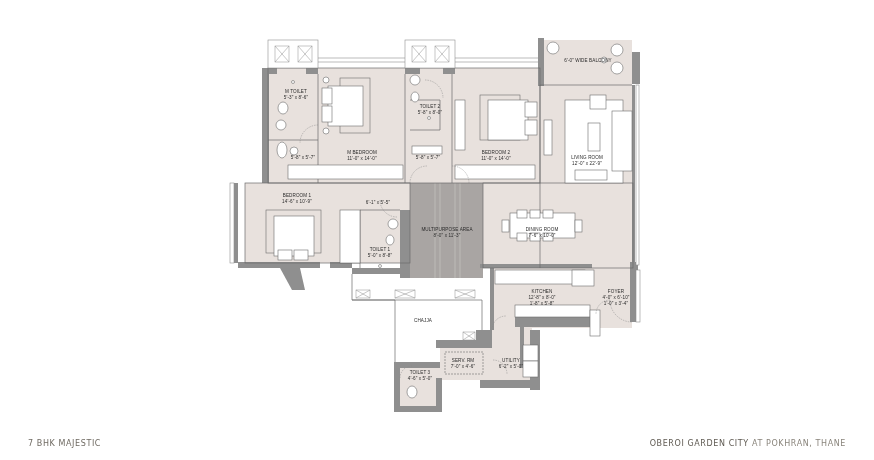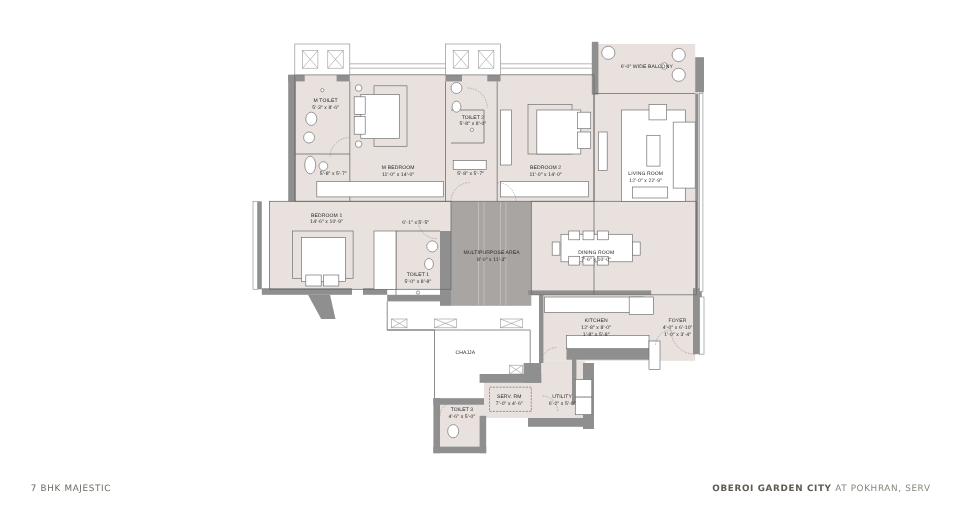--- a/index.html
+++ b/index.html
@@ -1,21 +1,21 @@
 <!DOCTYPE html>
 <html><head>
 <meta charset="utf-8">
 <style>
   html, body { margin:0; padding:0; }
   body { width:874px; height:460px; background:#ffffff; position:relative; overflow:hidden; font-family:"Liberation Sans", sans-serif; }
   #plan { position:absolute; left:0; top:0; width:874px; height:460px; }
   .lbl { font-family:"Liberation Sans", sans-serif; font-size:4.6px; fill:#2b2b2b; text-anchor:middle; letter-spacing:0.1px; }
   .footer-left { position:absolute; left:28px; top:439px; font-size:8px; color:#6f6a62; letter-spacing:0.6px; font-family:"DejaVu Sans", sans-serif; }
   .footer-right { position:absolute; right:28px; top:439px; font-size:8px; color:#8a857c; letter-spacing:0.6px; font-family:"DejaVu Sans", sans-serif; }
-  .footer-right b { color:#5f5a52; font-weight:bold; }
+  .footer-right b { color:#5f5a52; font-weight:normal; }
 </style>
 </head>
 <body>
 
 <svg id="plan" viewBox="0 0 874 460" xmlns="http://www.w3.org/2000/svg">
 
   <g fill="#e8e1dd">
 
     <rect x="268" y="68" width="142" height="115"></rect>
 
@@ -265,13 +265,13 @@
     <text class="lbl" x="463" y="362">SERV. RM</text>
     <text class="lbl" x="463" y="368">7'-0" x 4'-6"</text>
     <text class="lbl" x="511" y="362">UTILITY</text>
     <text class="lbl" x="511" y="368">6'-2" x 5'-0"</text>
     <text class="lbl" x="420" y="374">TOILET 3</text>
     <text class="lbl" x="420" y="380">4'-6" x 5'-0"</text>
   </g>
 </svg>
 
 <div class="footer-left">7 BHK MAJESTIC</div>
-<div class="footer-right"><b>OBEROI GARDEN CITY</b> <span>AT POKHRAN, SERV</span></div>
+<div class="footer-right"><b>OBEROI GARDEN CITY</b> <span>AT POKHRAN, THANE</span></div>
 
 </body></html>

